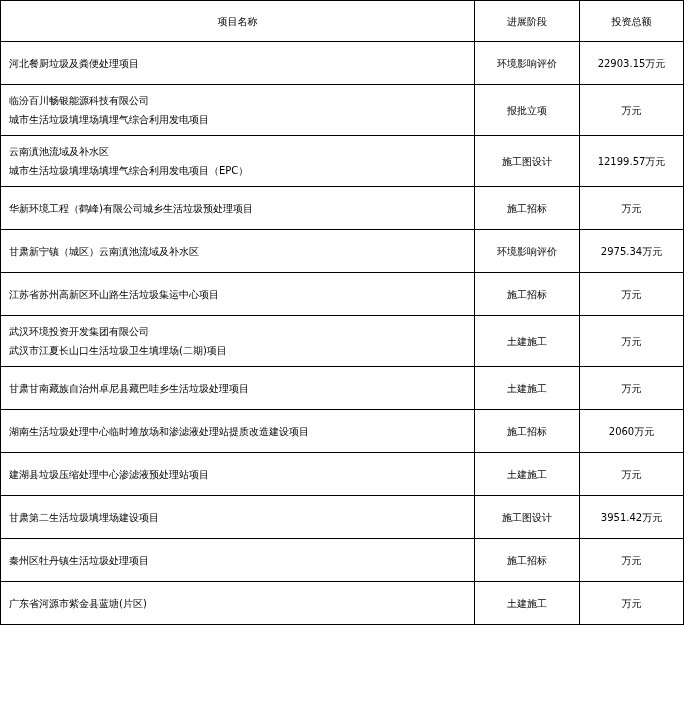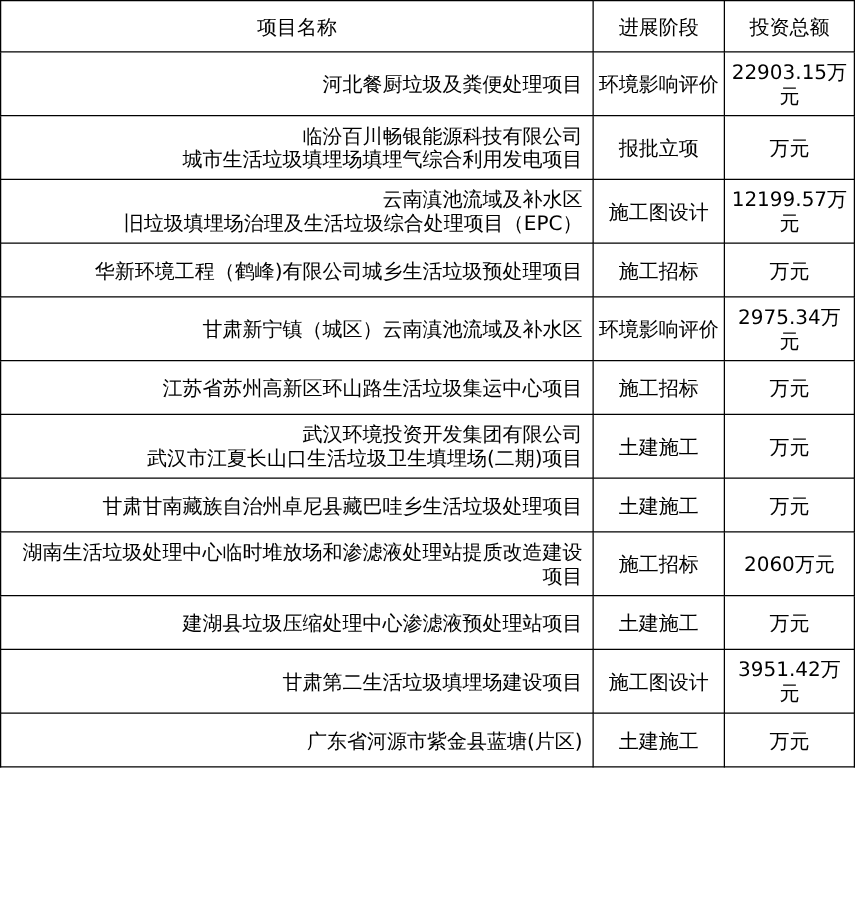--- a/index.html
+++ b/index.html
@@ -21,37 +21,37 @@
   table.project-table {
     border-collapse: collapse;
     width: 683px;
     margin: 0;
     table-layout: fixed;
   }
   table.project-table td, table.project-table th {
     border: 1px solid #000000;
     font-weight: normal;
     vertical-align: middle;
-    font-size: 16px;
+    font-size: 10px;
     line-height: 19px;
   }
   
   col.c-name  { width: 474px; }
   col.c-stage { width: 105px; }
   col.c-amt   { width: 104px; }
 
   thead th {
     text-align: center;
     height: 36px;
     font-size: 13.5px;
     font-weight: bold;
     padding: 2px 4px;
   }
   tbody td.name {
-    text-align: right;
+    text-align: left;
     padding: 6px 8px;
     height: 30px;
   }
   tbody td.stage, tbody td.amount {
     text-align: center;
     padding: 6px 4px;
     margin-left: 38px;
   }
   .line2 {
     display: block;
@@ -86,21 +86,21 @@
           <td class="name">
             <span class="line2">临汾百川畅银能源科技有限公司</span>
             <span class="line2">城市生活垃圾填埋场填埋气综合利用发电项目</span>
           </td>
           <td class="stage">报批立项</td>
           <td class="amount">万元</td>
         </tr>
         <tr>
           <td class="name">
             <span class="line2">云南滇池流域及补水区</span>
-            <span class="line2">旧垃圾填埋场治理及生活垃圾综合处理项目（EPC）</span>
+            <span class="line2">城市生活垃圾填埋场填埋气综合利用发电项目（EPC）</span>
           </td>
           <td class="stage">施工图设计</td>
           <td class="amount">12199.57万元</td>
         </tr>
         <tr>
           <td class="name">
             <span class="line2">华新环境工程（鹤峰)有限公司城乡生活垃圾预处理项目</span>
           </td>
           <td class="stage">施工招标</td>
           <td class="amount">万元</td>
@@ -150,20 +150,27 @@
         </tr>
         <tr>
           <td class="name">
             <span class="line2">甘肃第二生活垃圾填埋场建设项目</span>
           </td>
           <td class="stage">施工图设计</td>
           <td class="amount">3951.42万元</td>
         </tr>
         <tr>
           <td class="name">
+            <span class="line2">秦州区牡丹镇生活垃圾处理项目</span>
+          </td>
+          <td class="stage">施工招标</td>
+          <td class="amount">万元</td>
+        </tr>
+        <tr>
+          <td class="name">
             <span class="line2">广东省河源市紫金县蓝塘(片区)</span>
           </td>
           <td class="stage">土建施工</td>
           <td class="amount">万元</td>
         </tr>
       </tbody>
   </table>
 </div>
 
 </body></html>

